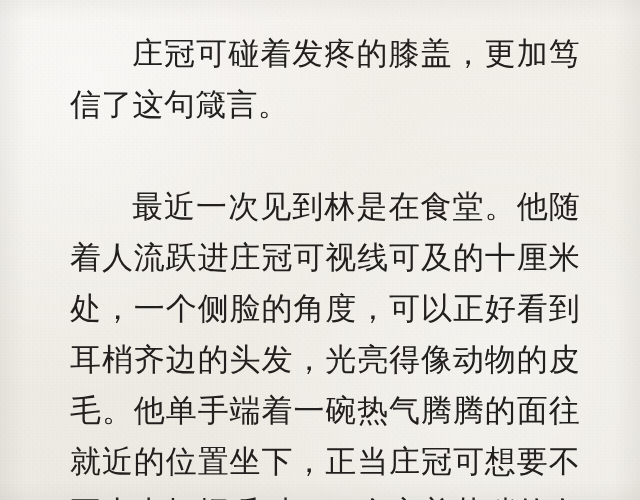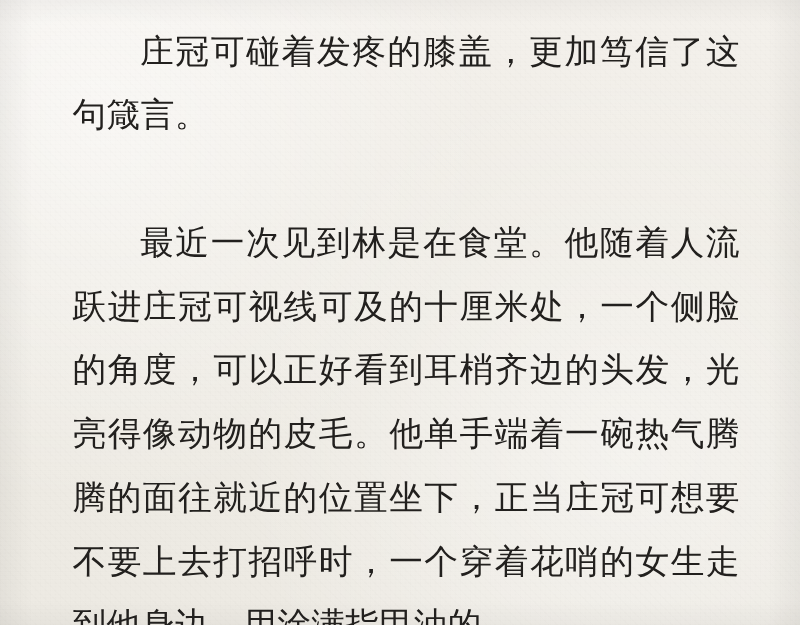--- a/index.html
+++ b/index.html
@@ -48,23 +48,23 @@
       linear-gradient(0deg, rgba(0,0,0,0.030) 0px, rgba(0,0,0,0) 20px);
   }
   #text-body {
     position: absolute;
     left: 58px;
     top: 16px;
     width: 534px;
     z-index: 2;
   }
   .para {
-    margin: 0;
+    margin: 12px;
     color: #22201e;
-    font-size: 27px;
+    font-size: 31px;
     line-height: 51px;
     letter-spacing: 0.3px;
     text-align: justify;
     text-justify: inter-character;
     text-indent: 2em;
     word-break: break-all;
   }
   .para + .para {
     margin-top: 51px;
   }

